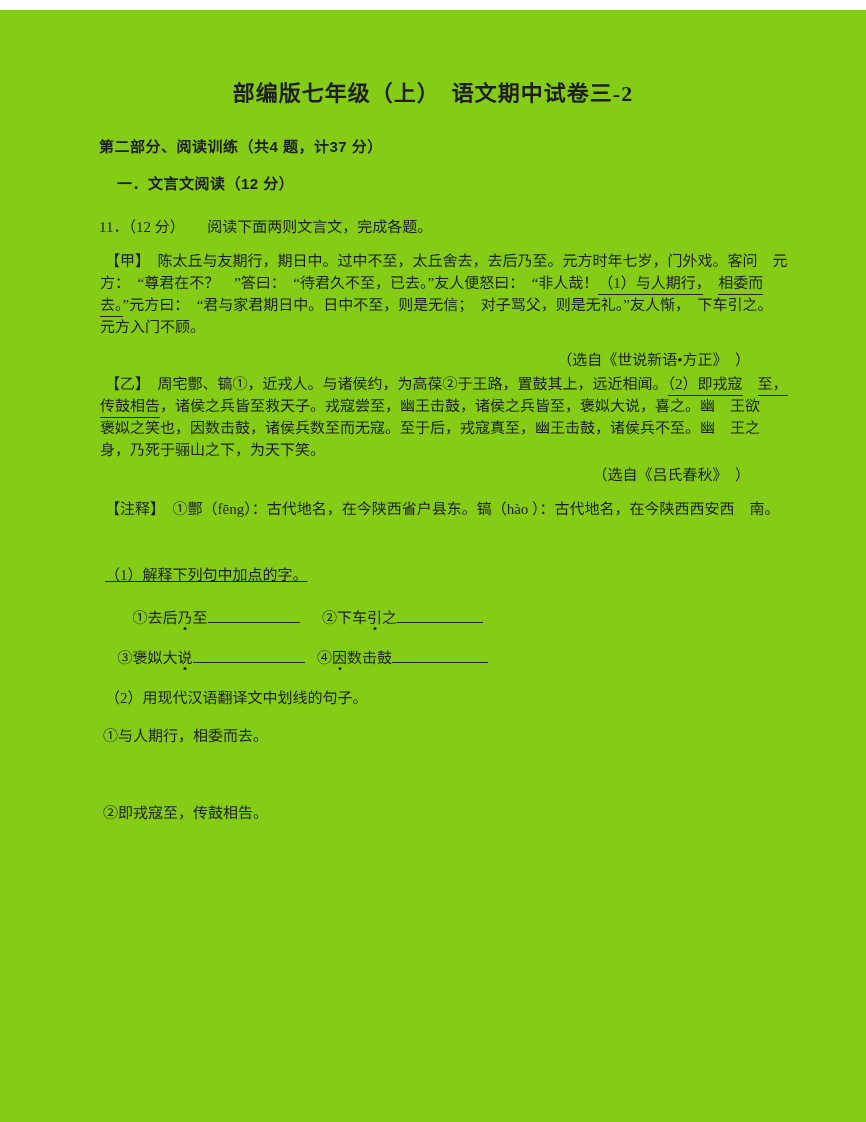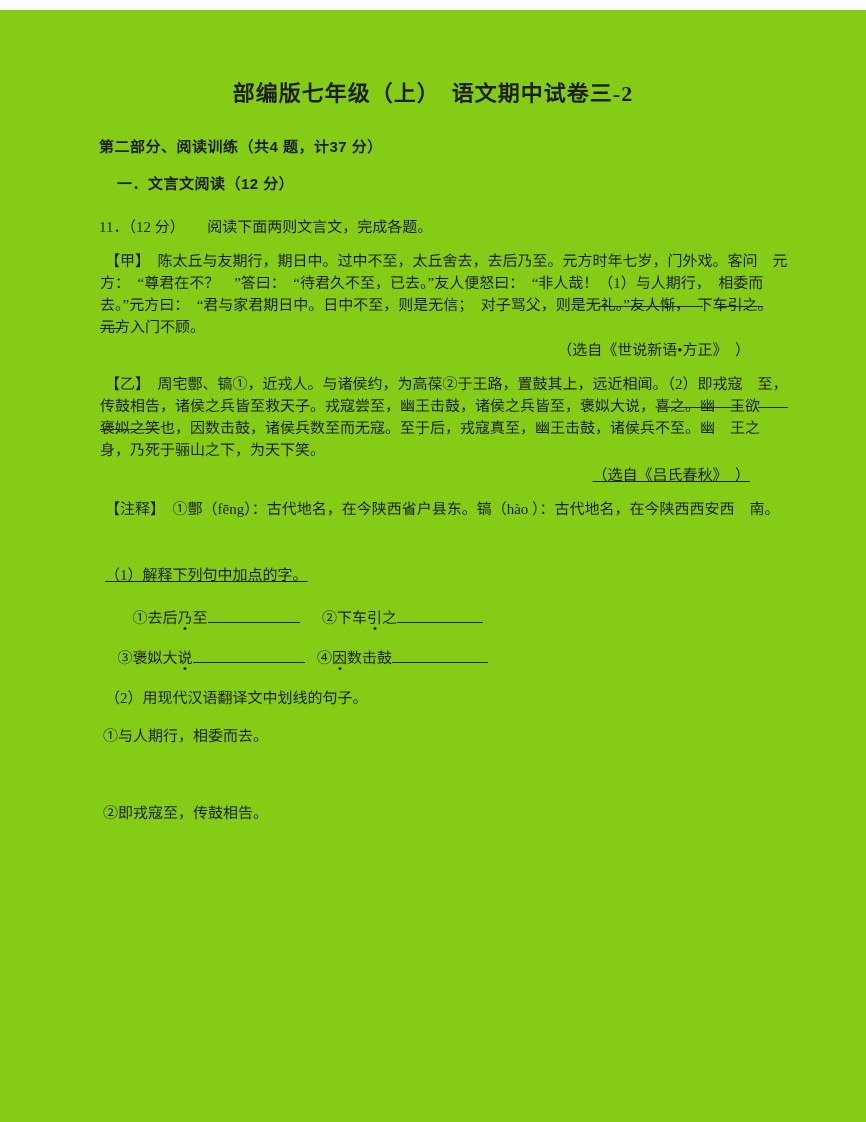--- a/index.html
+++ b/index.html
@@ -10,24 +10,24 @@
          letter-spacing:1px;font-family:"Liberation Serif","DejaVu Serif",serif;}
   .hdr{font-weight:bold;font-size:15px;letter-spacing:0.5px;
        font-family:"Liberation Sans","DejaVu Sans",sans-serif;}
   .part-header{top:125px;left:99px;}
   .section-header{top:162px;left:117px;}
   .q-lead{top:205px;left:99px;font-size:15px;white-space:nowrap;}
   .passage{left:100px;font-size:15px;line-height:22px;white-space:nowrap;}
   #passage-jia{top:240px;}
   #passage-yi{top:363px;}
   .passage .line:first-child{padding-left:5px;}
-  .ul{border-bottom:1px solid #252525;padding-bottom:15px;}
+  .ul{border-bottom:1px solid #252525;padding-bottom:3px;}
   .source{right:116px;font-size:15px;white-space:nowrap;}
-  #source-jia{top:328px;}
-  #source-yi{top:453px;text-decoration:underline;}
+  #source-jia{top:338px;}
+  #source-yi{top:453px;}
   .notes{top:484px;left:100px;font-size:15px;line-height:31px;white-space:nowrap;}
   .notes .line:first-child{padding-left:5px;}
   .q-prompt{left:105px;font-size:15px;white-space:nowrap;}
   #q1-prompt{top:553px;text-decoration:underline;}
   #q2-prompt{top:676px;}
   #q3-prompt{top:865px;}
   #q1-items{top:596px;left:105px;font-size:15px;}
   .q1-row{display:block;height:40px;white-space:nowrap;text-align:center;}
   .q1-item{display:inline-block;vertical-align:baseline;}
   .q1-item.col1{width:212px;}

